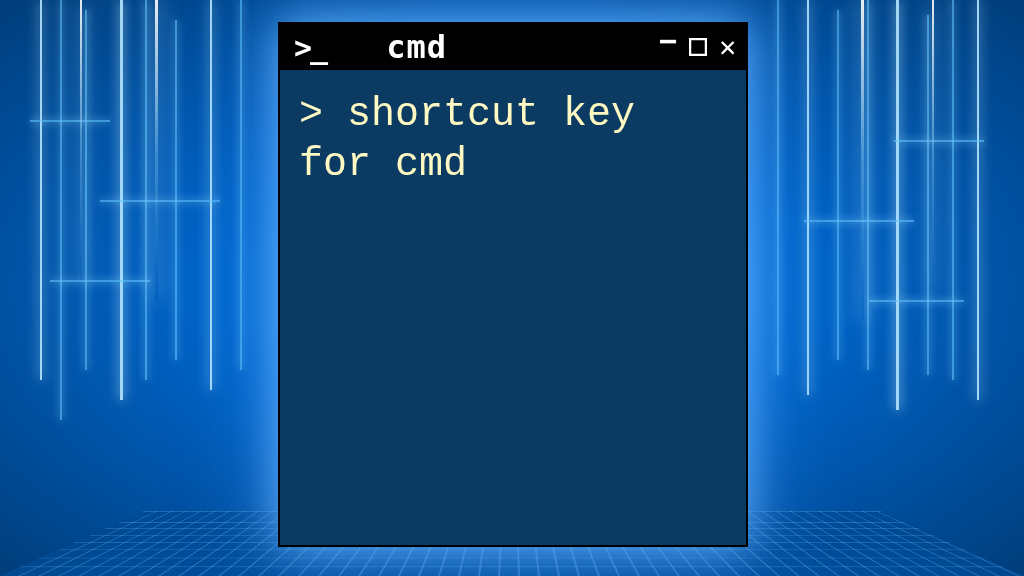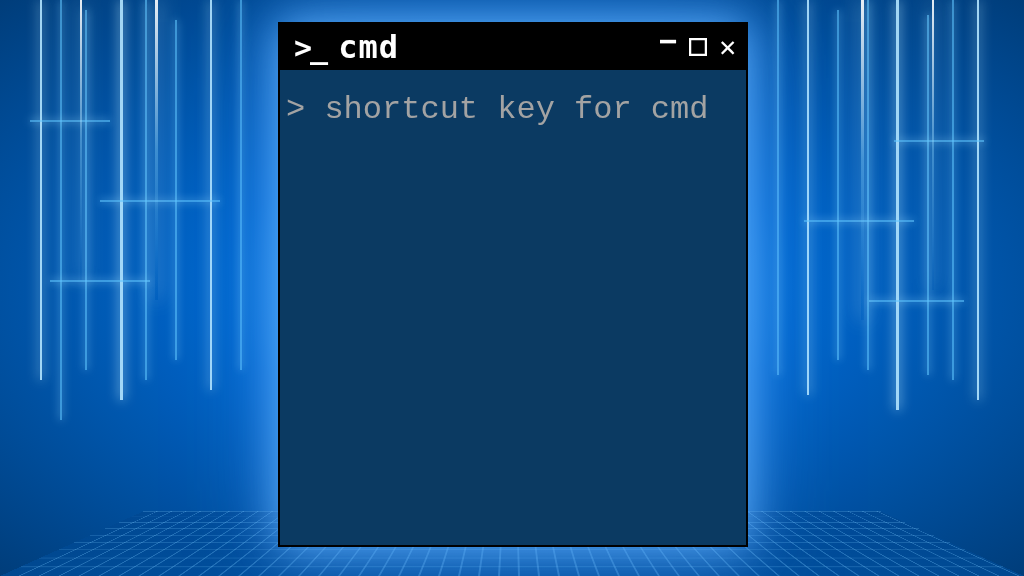--- a/index.html
+++ b/index.html
@@ -117,20 +117,21 @@
       font-family: 'Consolas', monospace;
       font-size: 30px;
       letter-spacing: -2px;
       margin-right: 12px;
     }
     
     .titlebar-title {
       flex: 1;
       font-family: 'Consolas', monospace;
       letter-spacing: 1px;
+      margin-left: 48px;
     }
     
     .window-controls {
       display: flex;
       gap: 12px;
       align-items: center;
     }
     
     .win-btn {
       color: #fff;
@@ -150,23 +151,23 @@
     .win-btn.maximize svg {
       width: 18px;
       height: 18px;
     }
     
     .win-btn.close {
       font-size: 28px;
     }
     
     .terminal-body {
-      padding: 20px 6px;
-      color: #a3a3a3;
-      font-size: 32px;
+      padding: 20px 19px;
+      color: #fef9c3;
+      font-size: 40px;
       line-height: 1.25;
       font-family: 'Consolas', 'Courier New', monospace;
       letter-spacing: 0px;
     }
     
     .prompt-symbol {
       display: inline;
     }
     
     .command-text {

